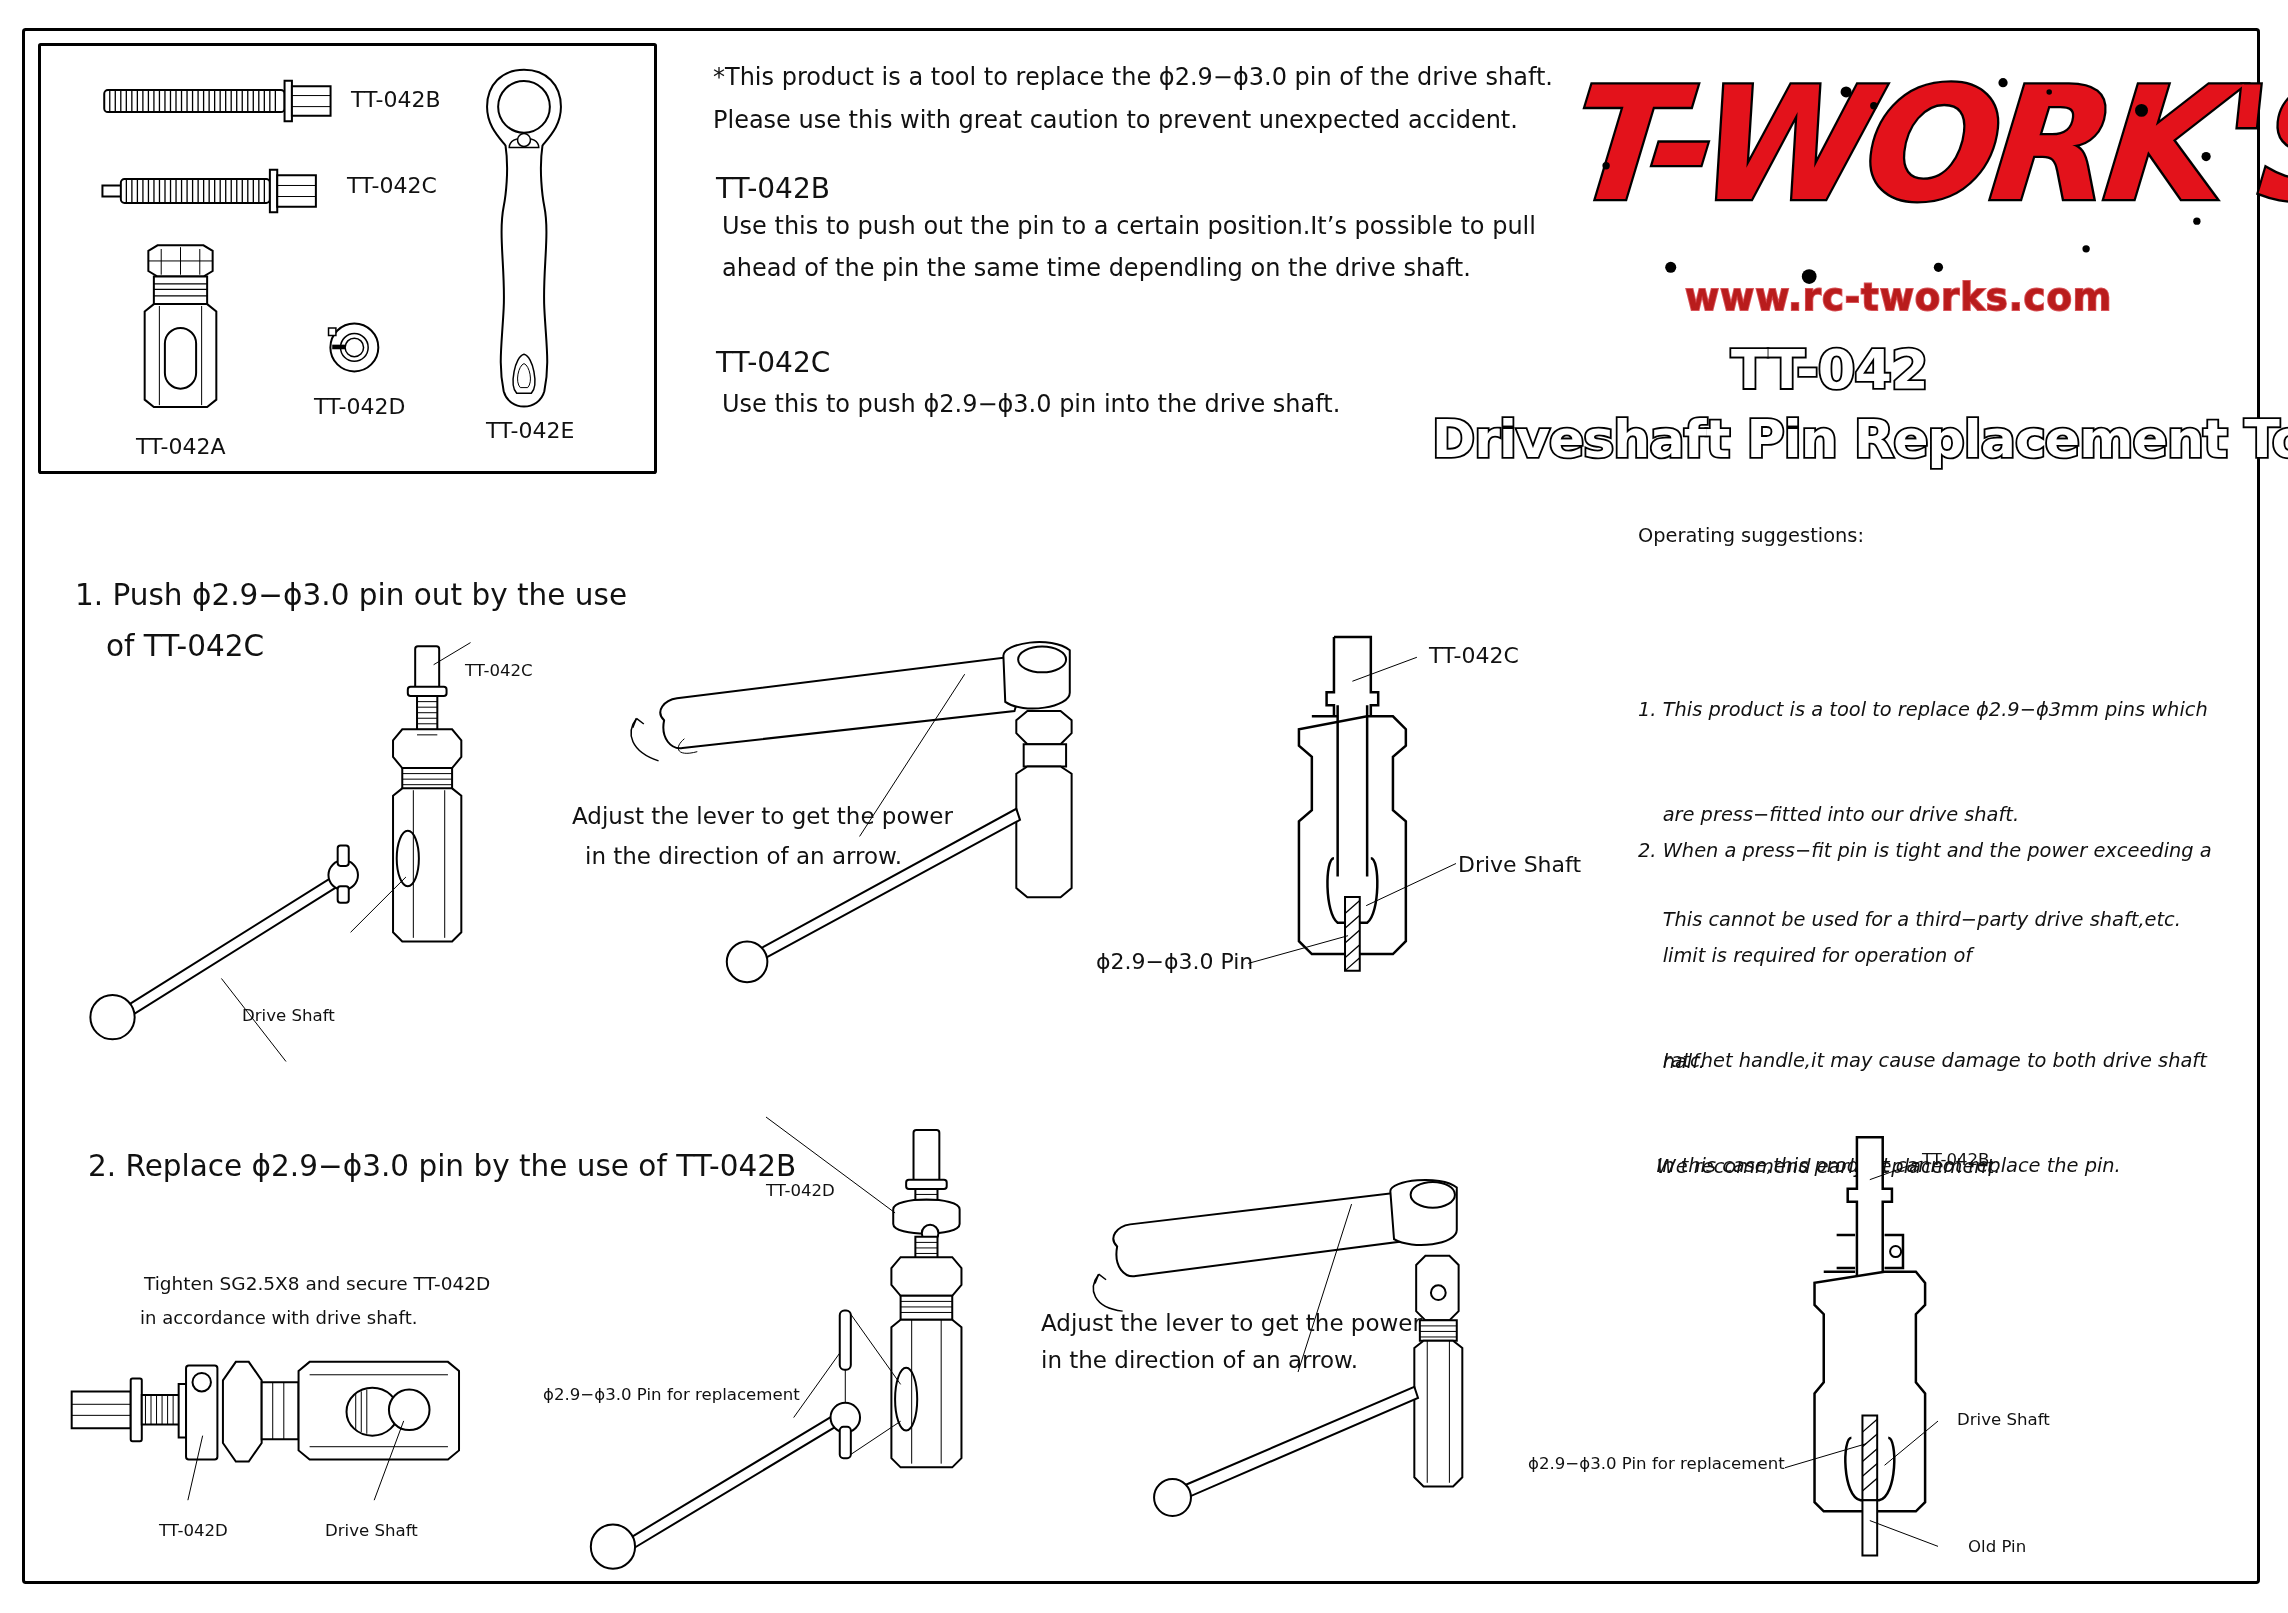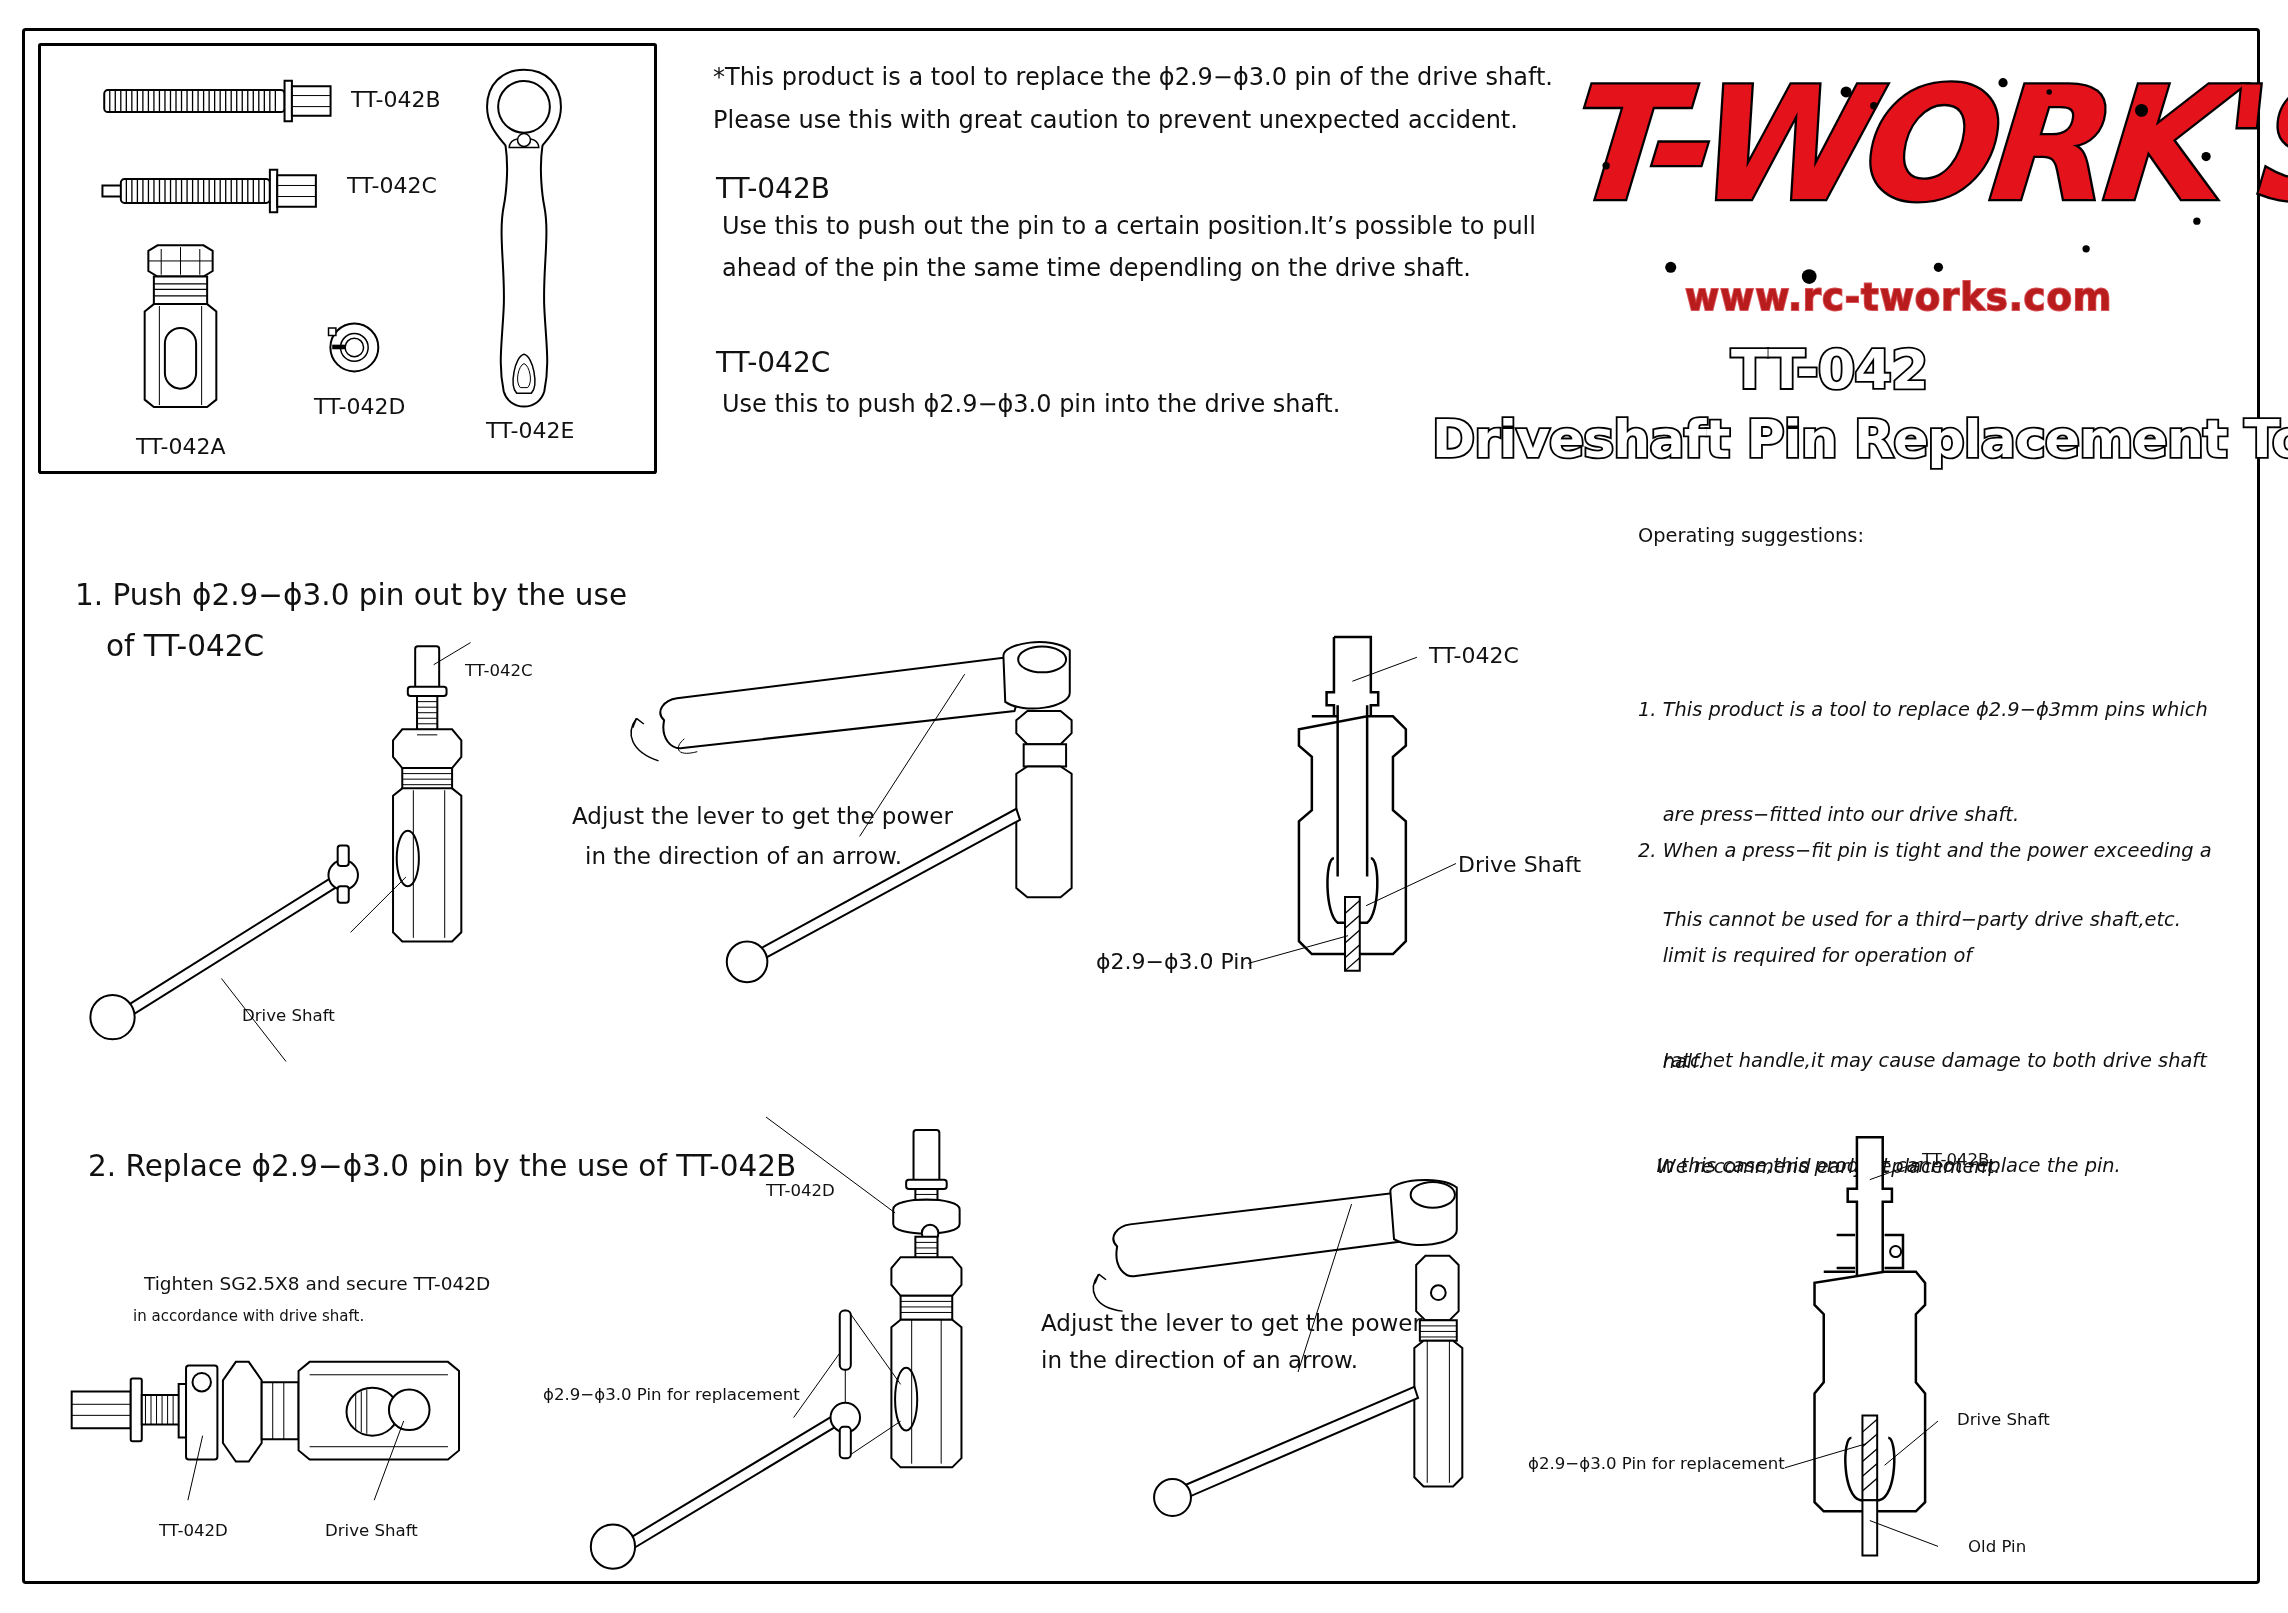--- a/index.html
+++ b/index.html
@@ -204,21 +204,21 @@
   <div>   In this case,this product cannot replace the pin.</div>
 </div>
 <div class="abs ops" style="left:1638px;top:974px">
   <div>    half.</div>
   <div>   We recommend early replacement.</div>
 </div>
 
 <div class="abs t sec" style="left:50px;top:1152px">2. Replace ϕ2.9−ϕ3.0 pin by the use of TT-042B</div>
 
 <div class="abs t" style="left:144px;top:1275px;font-size:18.5px">Tighten SG2.5X8 and secure TT-042D</div>
-<div class="abs t" style="left:133px;top:1309px;font-size:15px">in accordance with drive shaft.</div>
+<div class="abs t" style="left:140px;top:1309px;font-size:18px">in accordance with drive shaft.</div>
 
 <svg style="left:68px;top:1347px" width="415" height="157" viewBox="0 0 450 170">
   <g fill="#fff" stroke="#000" stroke-width="2">
     <rect x="4" y="48" width="64" height="40"></rect>
     <rect x="68" y="34" width="12" height="68" rx="2"></rect>
     <rect x="80" y="52" width="44" height="32"></rect>
     <rect x="120" y="40" width="8" height="58"></rect>
     <rect x="128" y="20" width="34" height="102" rx="3"></rect>
     <circle cx="145" cy="38" r="10"></circle>
     <path d="M168 36 L182 16 H196 L210 36 V104 L196 124 H182 L168 104 Z"></path>

